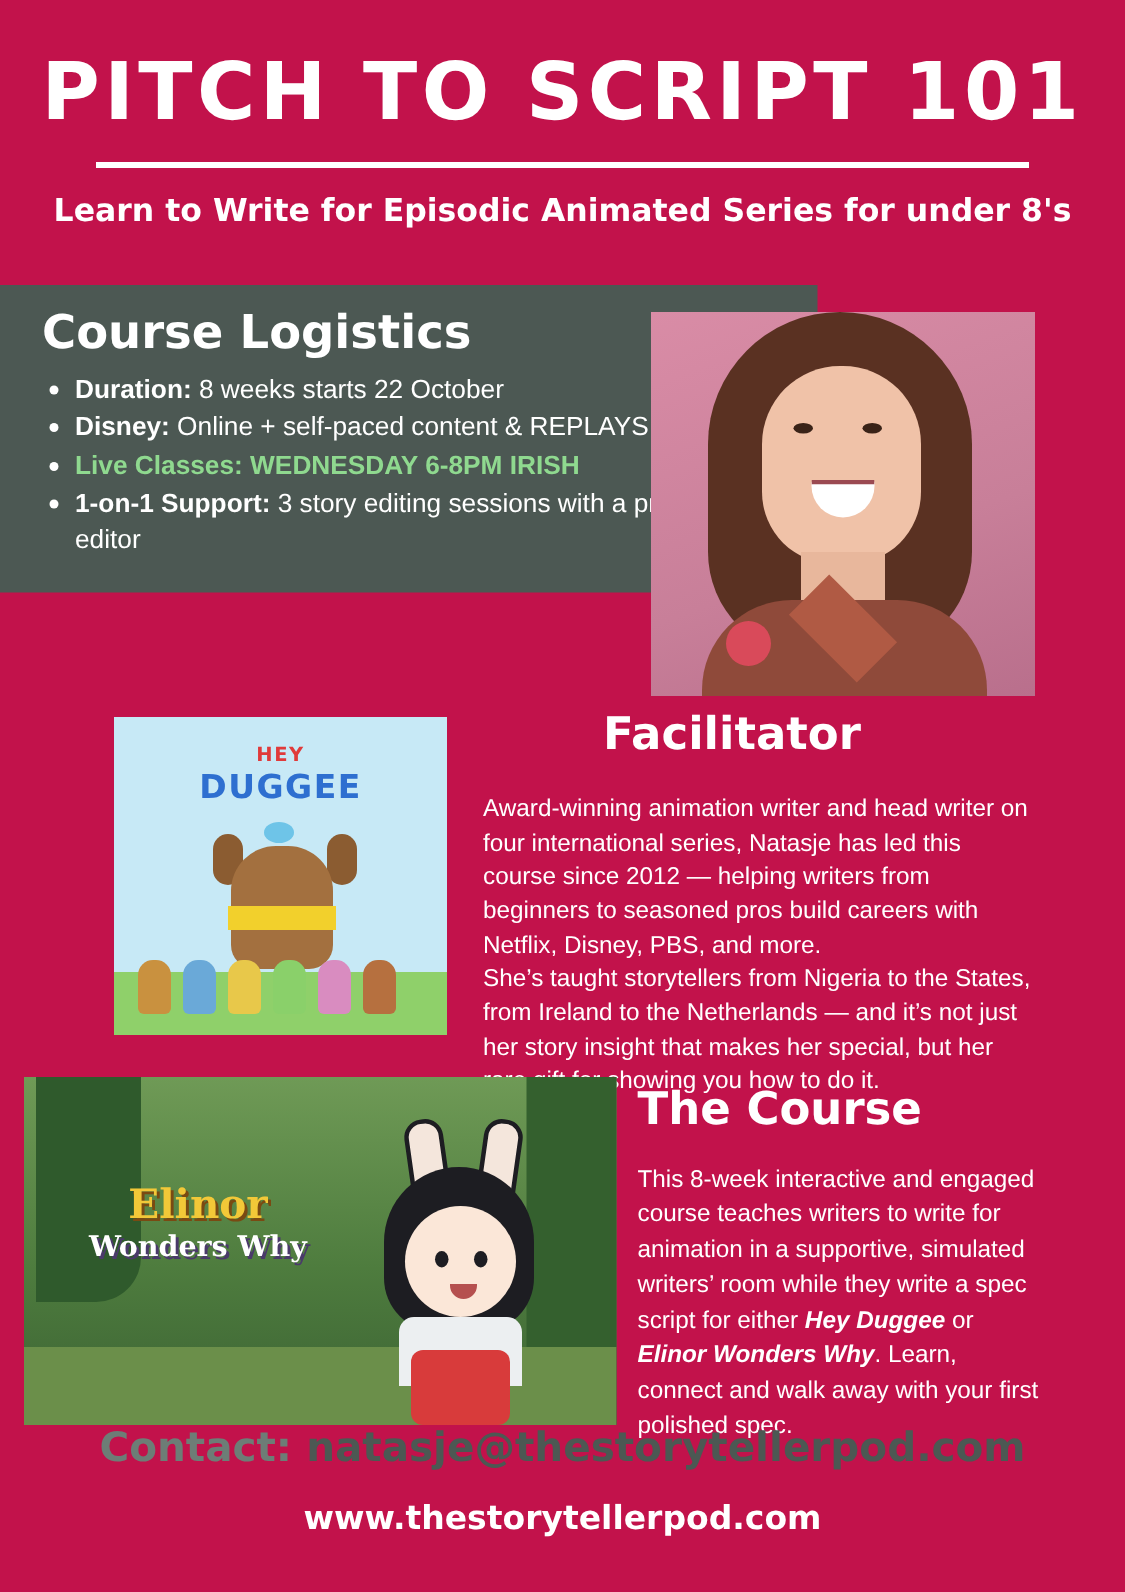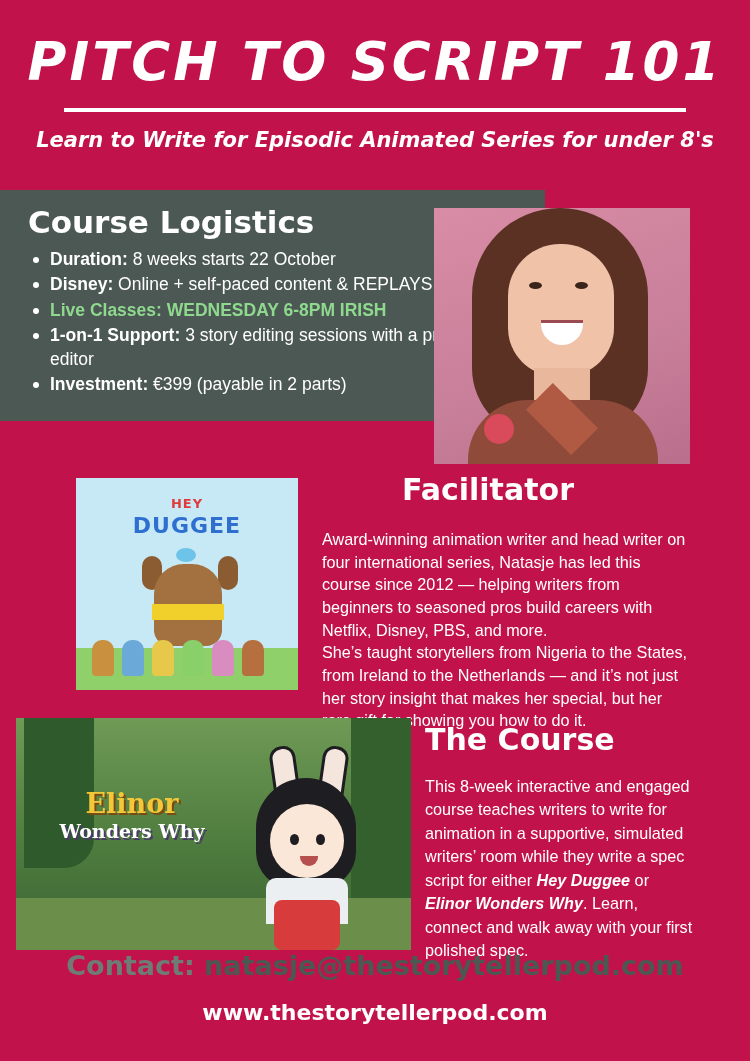--- a/index.html
+++ b/index.html
@@ -13,21 +13,20 @@
     font-family: "Liberation Sans", sans-serif;
     overflow: hidden;
     position: relative;
     color: #ffffff;
   }
 
   
   .header {
     padding: 34px 24px 0 24px;
     text-align: center;
-    font-style: italic;
   }
   .title {
     font-family: "DejaVu Sans", sans-serif;
     font-weight: bold;
     font-size: 53px;
     letter-spacing: 3px;
     line-height: 1.05;
     color: #ffffff;
     margin: 0;
     white-space: nowrap;
@@ -428,23 +427,20 @@
       <span class="lbl">Duration:</span><span> 8 weeks starts 22 October</span>
     </li>
     <li>
       <span class="lbl">Disney:</span><span> Online + self-paced content &amp; REPLAYS</span>
     </li>
     <li>
       <span class="live-line">Live Classes: WEDNESDAY 6-8PM IRISH</span>
     </li>
     <li>
       <span class="lbl">1-on-1 Support:</span><span> 3 story editing sessions with a professional editor</span>
-    </li>
-    <li>
-      <span class="lbl">Investment:</span><span> €399 (payable in 2 parts)</span>
     </li>
   </ul>
 </div>
 
 <div class="portrait">
   <div class="hair"></div>
   <div class="face"></div>
   <div class="eye l"></div>
   <div class="eye r"></div>
   <div class="smile"></div>

